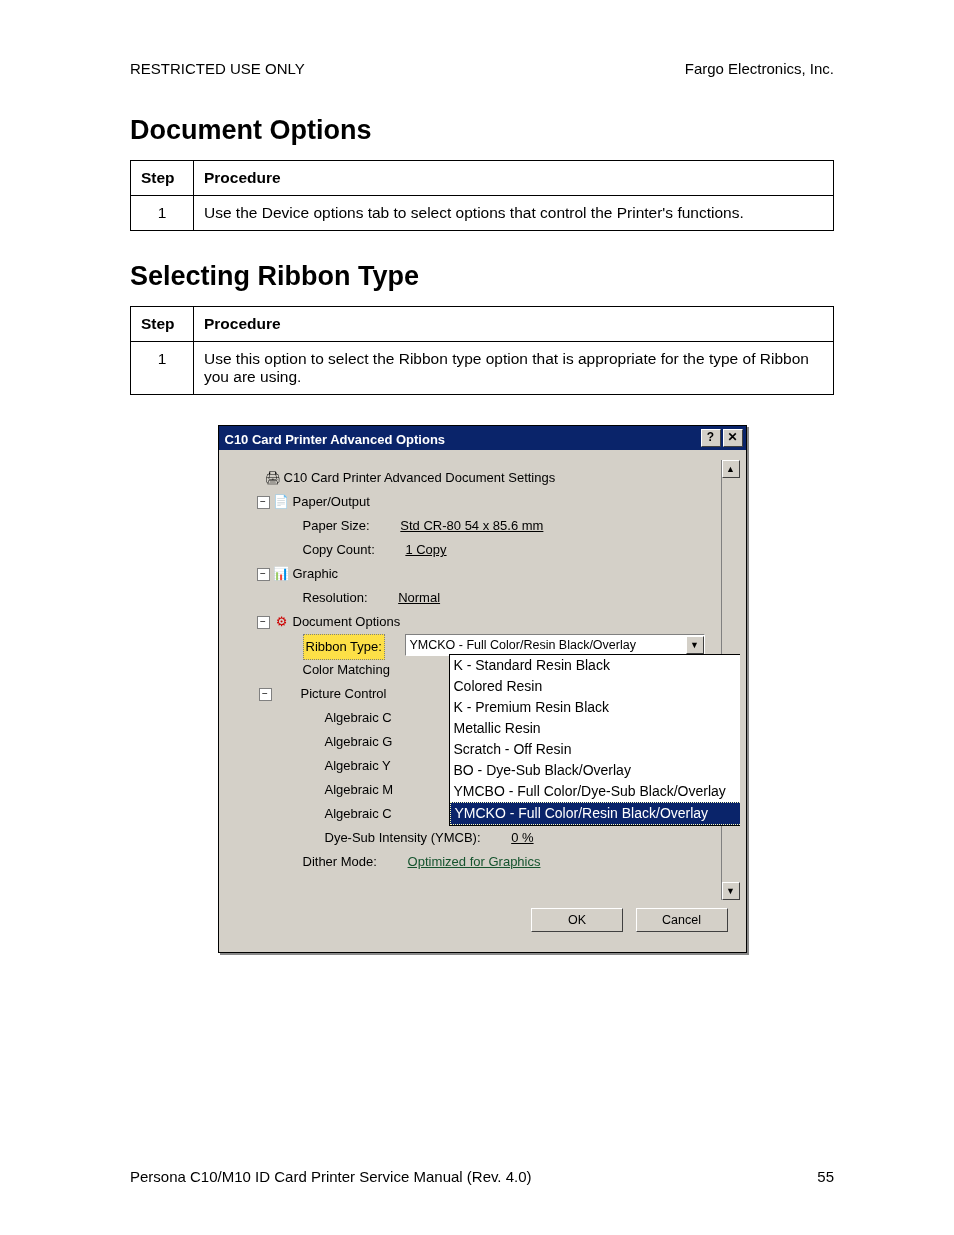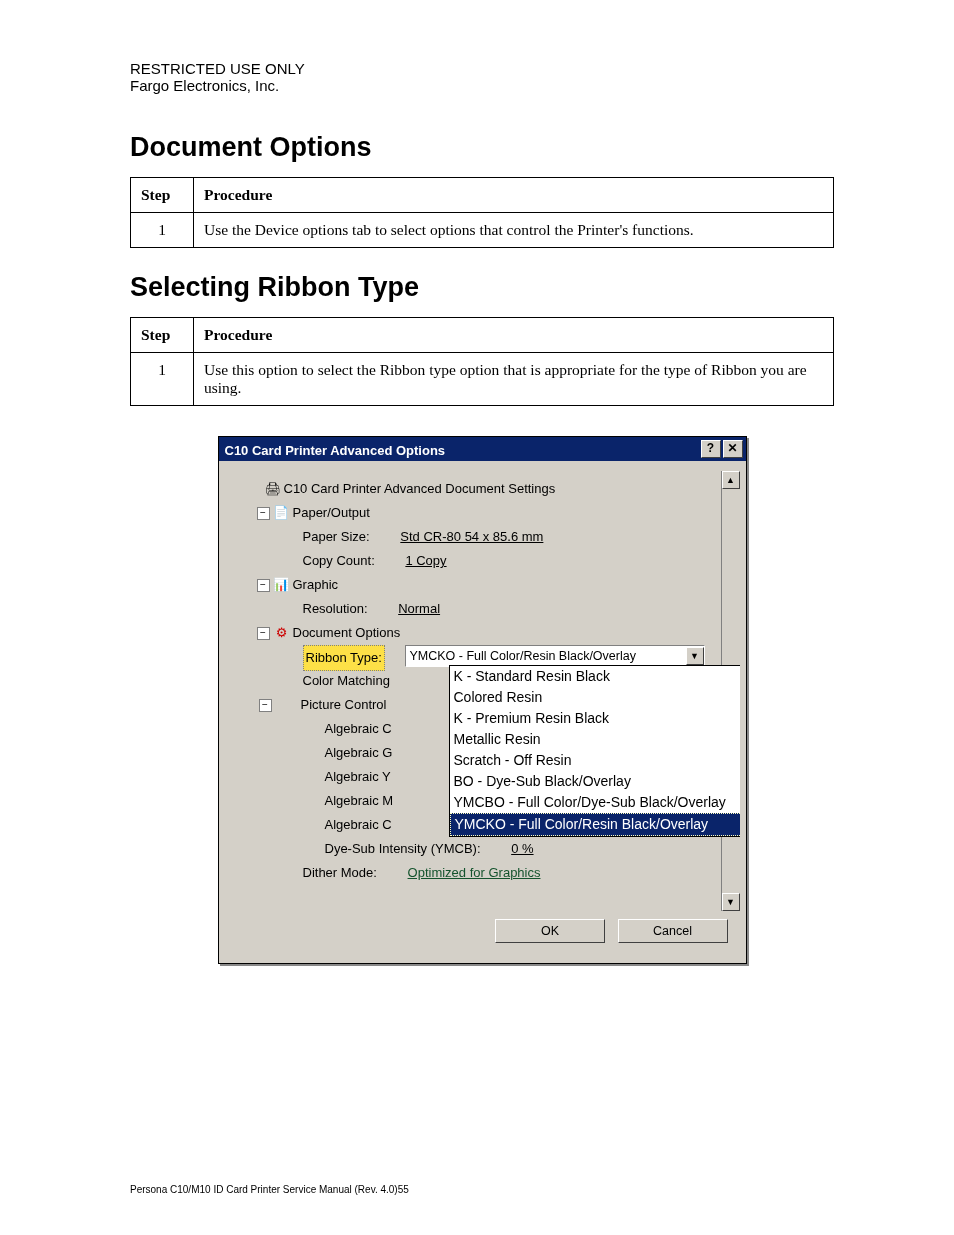--- a/index.html
+++ b/index.html
@@ -14,32 +14,30 @@
     height: 1235px;
     box-sizing: border-box;
     padding: 60px 120px 40px 130px;
     position: relative;
   }
   .hdr {
     display: flex;
     justify-content: space-between;
     font-size: 15px;
     margin-bottom: 38px;
-    flex-direction: column;
   }
   h1 {
     font-size: 27px;
     font-weight: bold;
     margin: 0 0 14px 0;
   }
   table.proc {
     border-collapse: collapse;
     width: 100%;
-    margin-bottom: 24px;
-    font-family: Liberation Serif, serif;
+    margin-bottom: 30px;
   }
   table.proc th, table.proc td {
     border: 1.5px solid #000;
     padding: 8px 10px;
     text-align: left;
     vertical-align: top;
     font-size: 15.5px;
   }
   table.proc th {
     font-weight: bold;
@@ -164,34 +162,35 @@
     font-size:14px;
     margin-left:44px;
   }
   .dd-list div { padding:1px 4px; line-height:19px; }
   .dd-list .sel { background:#0a246a; color:#fff; border:1px dotted #ffb; }
   .dlg-buttons {
     text-align: right;
     padding: 8px 12px 12px 0;
   }
   .btn {
-    width: 110px; height:24px;
+    width: 92px; height:24px;
     background:#d4d0c8;
     border:1px solid #fff; border-right-color:#404040; border-bottom-color:#404040;
     font-family: Tahoma, sans-serif;
     font-size:12.5px;
     margin-left:8px;
   }
   .footer {
     position:absolute;
-    bottom:40px;
+    bottom:50px;
     left:130px;
     right:120px;
     display:flex;
-    font-size:10px;
+    justify-content:space-between;
+    font-size:15px;
   }
 </style>
 </head>
 <body>
 
 <div class="page">
   <div class="hdr">
     <span>RESTRICTED USE ONLY</span>
     <span>Fargo Electronics, Inc.</span>
   </div>

